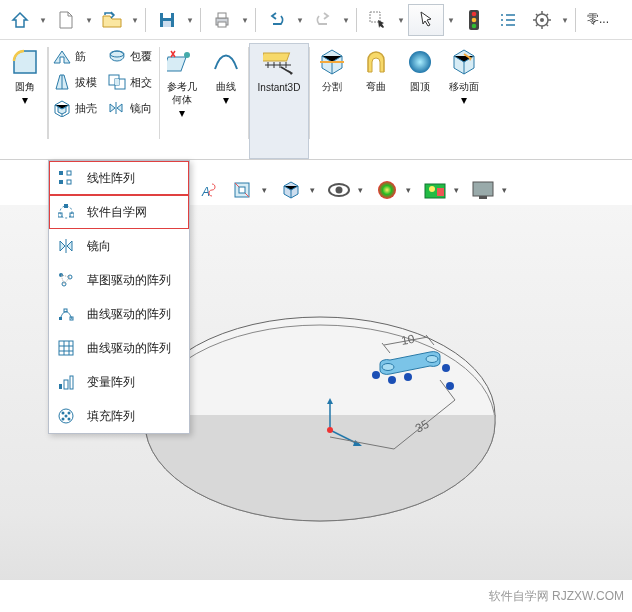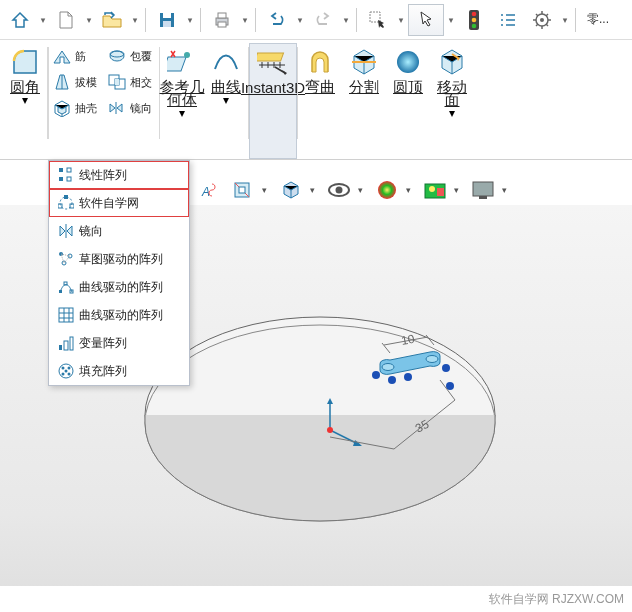--- a/index.html
+++ b/index.html
@@ -6,40 +6,40 @@
 body{background:#fff;width:632px;height:612px;overflow:hidden;position:relative;}
 .topbar{height:40px;background:#fff;border-bottom:1px solid #ddd;display:flex;align-items:center;padding:0 4px;gap:2px;}
 .topbar .tbtn{width:32px;height:32px;display:flex;align-items:center;justify-content:center;border:1px solid transparent;cursor:pointer;}
 .topbar .sep{width:1px;height:24px;background:#ccc;margin:0 3px;}
 .topbar .drop{width:10px;text-align:center;color:#666;cursor:pointer;font-size:9px;}
 .topbar .bigbtn{width:36px;height:32px;border:1px solid #c0c8d0;background:linear-gradient(#fdfdfd,#eef1f5);display:flex;align-items:center;justify-content:center;cursor:pointer;}
 .topbar .txtbtn{padding:0 6px;color:#333;cursor:pointer;height:32px;display:flex;align-items:center;}
 .ribbon{height:120px;background:#fff;border-bottom:1px solid #d0d0d0;padding:3px 3px 0 3px;display:flex;position:relative;}
 .rgrp{display:flex;flex-direction:column;align-items:stretch;padding:0 4px 0 0;}
 .bigicon{display:flex;flex-direction:column;align-items:center;justify-content:flex-start;width:44px;padding:3px 1px;cursor:pointer;}
-.bigicon.wide{width:48px;}
+.bigicon.wide{width:60px;}
 .bigicon .ic{width:32px;height:32px;display:flex;align-items:center;justify-content:center;}
-.bigicon .lbl{font-size:15px;color:#222;text-align:center;line-height:13px;margin-top:2px;text-decoration:underline;}
+.bigicon .lbl{font-size:10px;color:#222;text-align:center;line-height:13px;margin-top:2px;}
 .bigicon.dim .lbl{color:#a0a0a0;}
 .bigicon.sel{background:#e8edf3;border:1px solid #c3ccd7;}
 .smallrow{display:flex;align-items:center;height:26px;padding:0 3px;cursor:pointer;gap:3px;}
 .smallrow .ic{width:20px;height:20px;display:flex;align-items:center;justify-content:center;}
 .smallrow .lbl{font-size:11px;color:#222;}
 .vsep{width:1px;background:#d8d8d8;margin:4px 0 20px 0;}
 .dropline{height:18px;border:1px solid #b88;background:#fde;width:40px;margin-left:2px;display:flex;align-items:center;justify-content:center;color:#444;font-size:9px;cursor:pointer;}
 .menu{position:absolute;left:48px;top:160px;width:142px;background:#fff;border:1px solid #b9c0cc;box-shadow:2px 2px 6px rgba(0,0,0,.2);z-index:20;}
-.menu .mi{display:flex;align-items:center;height:28px;padding:0 8px;cursor:pointer;gap:4px;text-align:center;}
+.menu .mi{display:flex;align-items:center;height:34px;padding:0 8px;cursor:pointer;gap:12px;text-align:center;}
 .menu .mi.hl{outline:1.5px solid #e04040;outline-offset:-1px;}
 .menu .mico{width:18px;height:18px;display:flex;align-items:center;justify-content:center;}
 .menu .mlbl{font-size:12px;color:#222;}
 .toolbar2{position:absolute;left:198px;top:175px;height:30px;display:flex;align-items:center;gap:6px;z-index:5;}
 .toolbar2 .t2{width:26px;height:26px;display:flex;align-items:center;justify-content:center;cursor:pointer;}
 .toolbar2 .t2d{width:10px;font-size:9px;color:#555;cursor:pointer;}
 .canvas{position:absolute;left:0;top:205px;right:0;bottom:20px;background:linear-gradient(#f5f5f5,#e8e8e8 80%,#e0e0e0);}
-.footer{position:absolute;left:0;right:0;bottom:0;height:26px;display:flex;align-items:center;justify-content:flex-end;padding:4px 8px;background:#fff;color:#999;font-size:11px;}
+.footer{position:absolute;left:0;right:0;bottom:0;height:32px;display:flex;align-items:center;justify-content:flex-end;padding:4px 8px;background:#fff;color:#999;font-size:11px;}
 svg{display:block;}
 </style>
 </head>
 <body>
 
 <div class="topbar">
   <div class="tbtn">
       <svg width="20" height="20">
         <polygon points="10,3 17,10 14,10 14,17 6,17 6,10 3,10" fill="none" stroke="#2a7aa8" stroke-width="1.5"></polygon>
       </svg>
@@ -263,36 +263,36 @@
         </svg>
       </div>
     <div class="lbl">Instant3D</div>
   </div>
 
   <div class="vsep"></div>
 
   <div class="bigicon">
     <div class="ic">
         <svg width="28" height="28">
-          <path d="M6 24V12a8 8 0 0 1 16 0v12" fill="#f7d96a" stroke="#caa33a" stroke-width="1.5"></path>
-          <path d="M6 24h4V14a4 4 0 0 1 8 0v10h4" fill="#fff" stroke="#caa33a"></path>
-        </svg>
-      </div>
-    <div class="lbl">弯曲</div>
-  </div>
-
-  <div class="bigicon">
-    <div class="ic">
-        <svg width="28" height="28">
           <path d="M4 8l10-6 10 6v12l-10 6-10-6z" fill="#d7ecf5" stroke="#2a7aa8"></path>
           <path d="M4 8l10 6 10-6M14 14v12" stroke="#2a7aa8"></path>
           <path d="M2 14h24" stroke="#f4a93b" stroke-width="2"></path>
         </svg>
       </div>
     <div class="lbl">分割</div>
+  </div>
+
+  <div class="bigicon">
+    <div class="ic">
+        <svg width="28" height="28">
+          <path d="M6 24V12a8 8 0 0 1 16 0v12" fill="#f7d96a" stroke="#caa33a" stroke-width="1.5"></path>
+          <path d="M6 24h4V14a4 4 0 0 1 8 0v10h4" fill="#fff" stroke="#caa33a"></path>
+        </svg>
+      </div>
+    <div class="lbl">弯曲</div>
   </div>
 
   <div class="bigicon">
     <div class="ic">
         <svg width="28" height="28">
           <defs>
             <radialGradient id="dg">
               <stop offset="0" stop-color="#aef"></stop>
               <stop offset="1" stop-color="#27a"></stop>
             </radialGradient>

